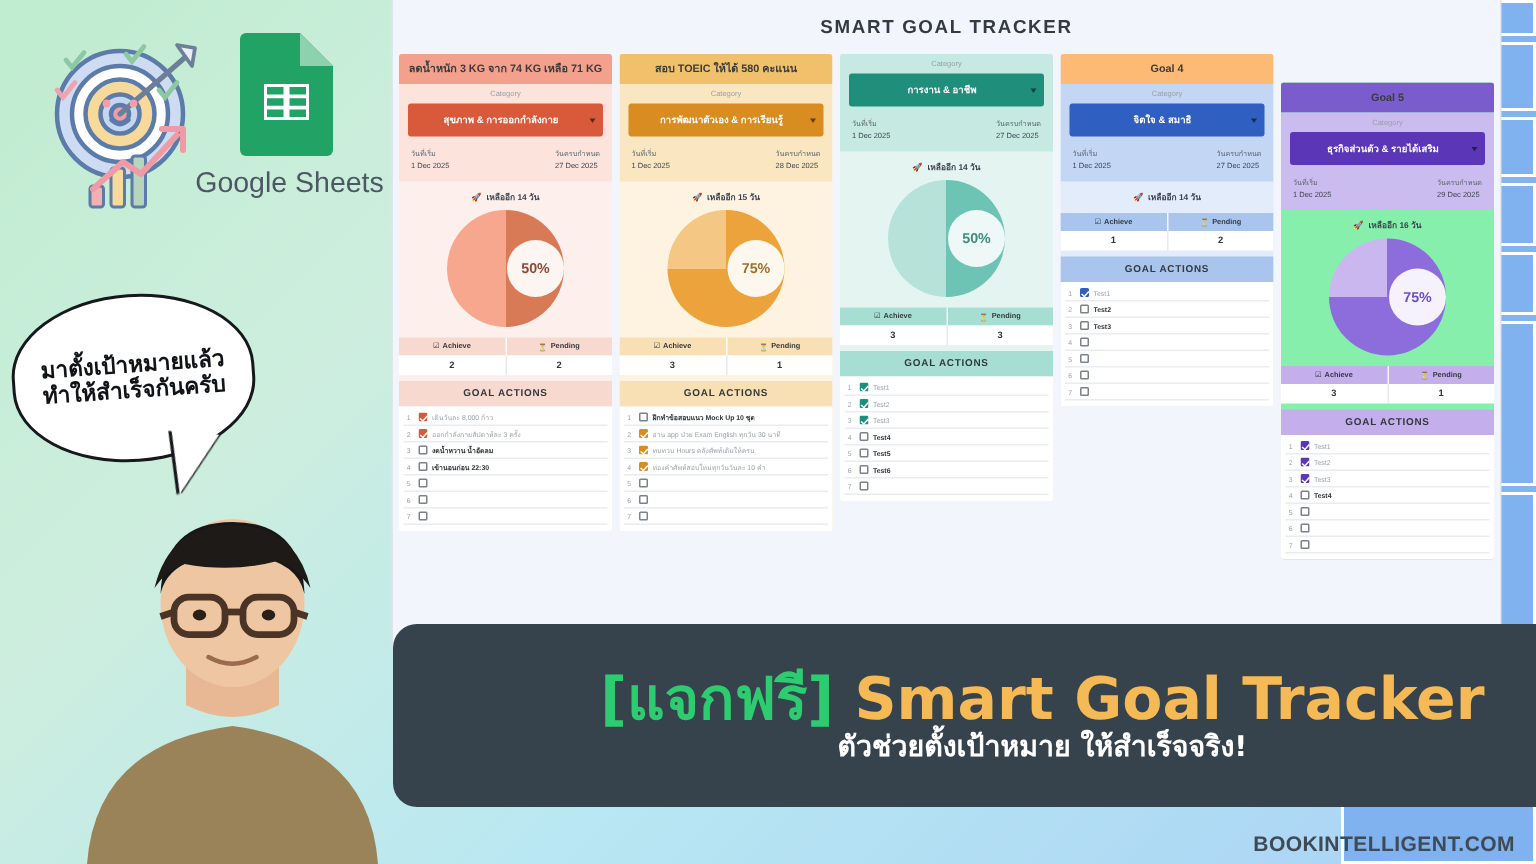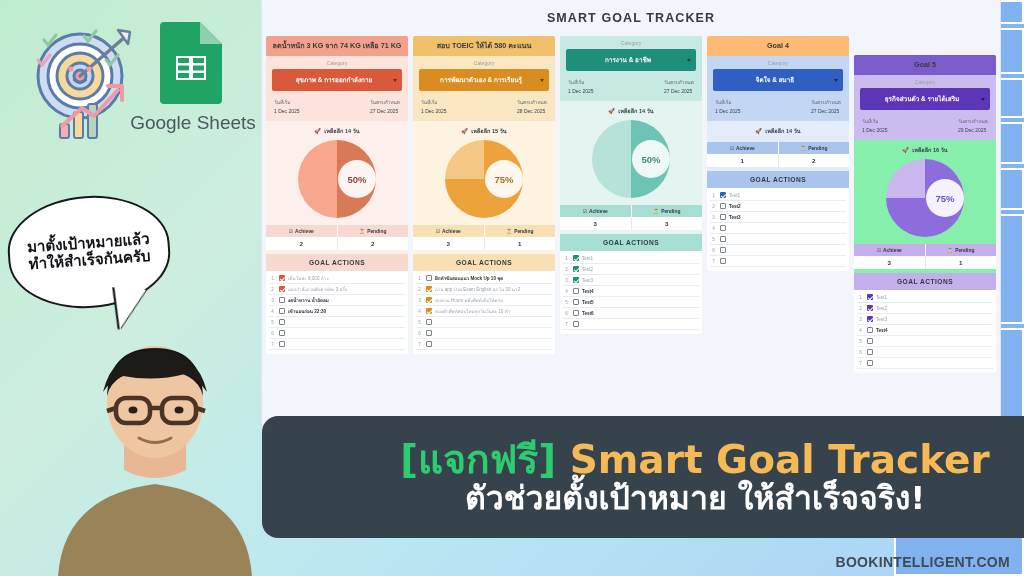--- a/index.html
+++ b/index.html
@@ -154,21 +154,21 @@
     position: absolute; left: 262px; top: 416px; width: 866px; height: 122px;
     background: #36434c; border-radius: 16px;
     display: flex; flex-direction: column; align-items: center; justify-content: center;
     padding-top: 2px;
   }
   #banner-line1 { font-size: 39px; font-weight: bold; line-height: 1; white-space: nowrap;
     font-family: "DejaVu Sans", sans-serif; }
   #banner-free { color: #2ecc71; }
   #banner-title { color: #f5b955; }
   #banner-line2 {
-    font-size: 32px; font-weight: bold; color: #ffffff; line-height: 1.05; margin-top: 3px;
+    font-size: 19px; font-weight: bold; color: #ffffff; line-height: 1.05; margin-top: 3px;
     font-family: "DejaVu Sans", sans-serif; white-space: nowrap;
   }
   #site-url {
     position: absolute; right: 14px; bottom: 6px;
     font-size: 14px; font-weight: bold; color: #3e4a55; letter-spacing: .3px;
     font-family: "Liberation Sans", sans-serif;
   }
 </style>
 </head>
 <body>

